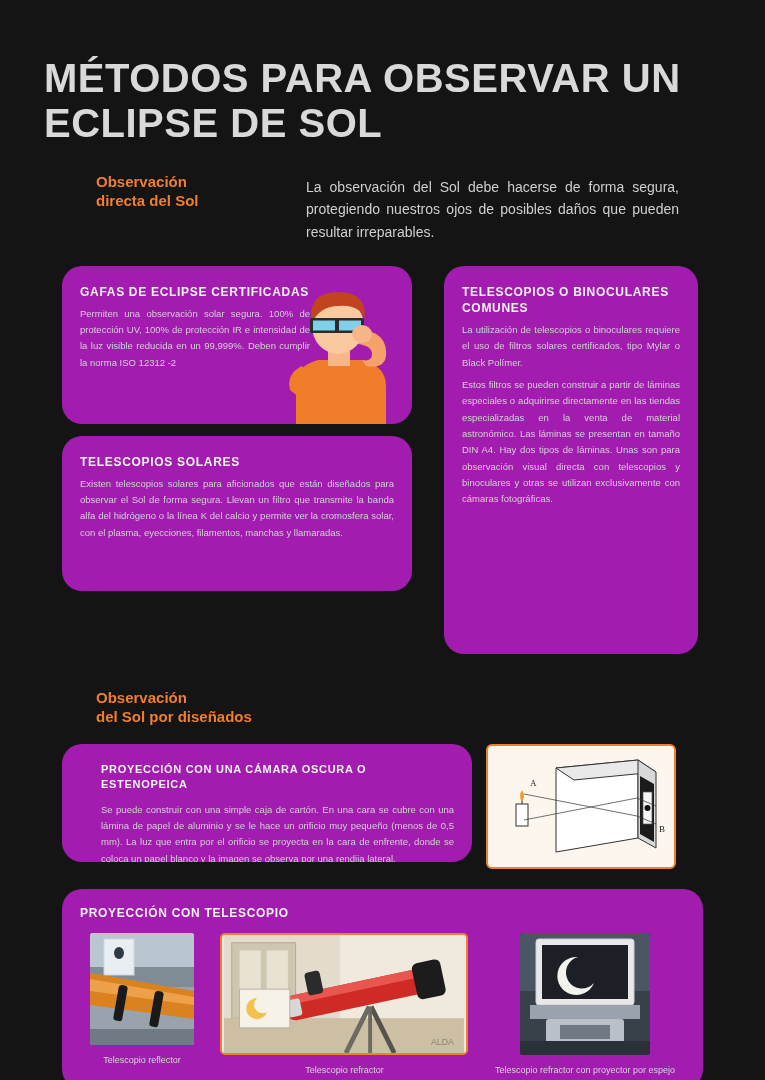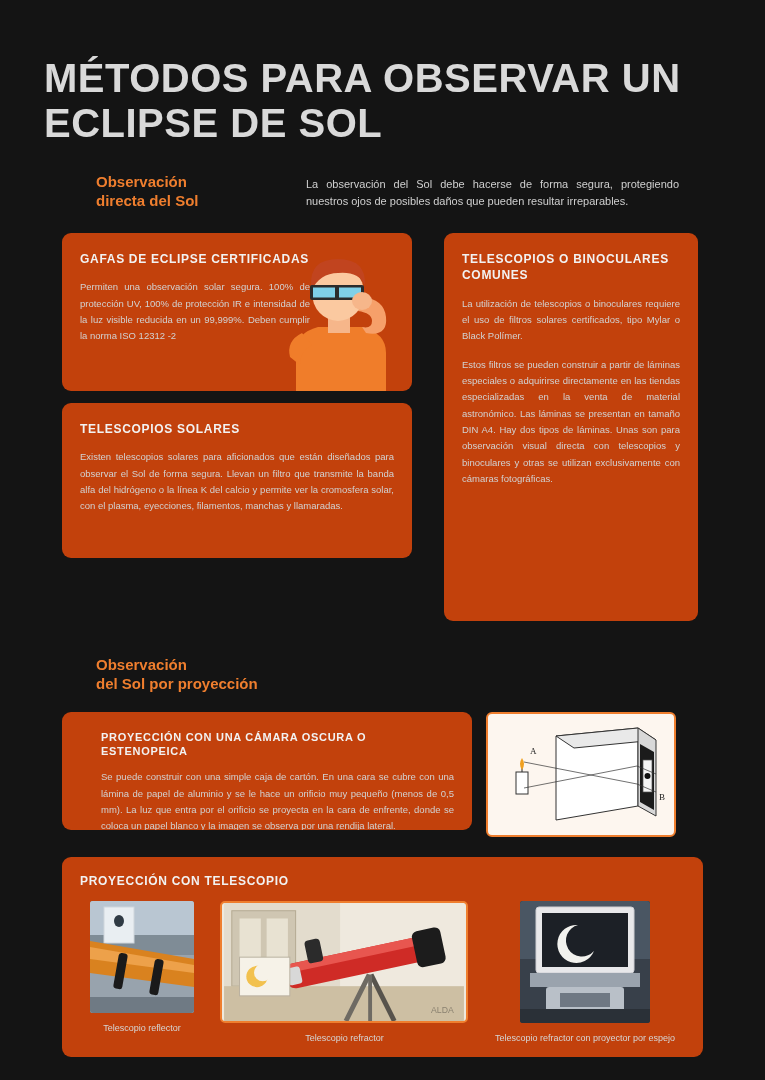--- a/index.html
+++ b/index.html
@@ -38,59 +38,59 @@
 
   
   .intro-row {
     display: flex;
     margin-top: 26px;
     gap: 26px;
   }
   .intro-head { width: 236px; padding-left: 52px; }
   .intro-text {
     flex: 1;
-    font-size: 11px;
+    font-size: 14px;
     line-height: 1.62;
     color: #cfcfcf;
     text-align: justify;
     padding-top: 4px;
     padding-right: 42px;
   }
 
   
   .cards-row {
     display: flex;
     gap: 32px;
     margin-top: 22px;
     padding-left: 18px;
     padding-right: 18px;
   }
   .col-left { width: 350px; }
   .col-right { width: 254px; }
 
   .card {
-    background: #c2410c;
-    border-radius: 9px;
+    background: #a21caf;
+    border-radius: 20px;
     padding: 18px 18px 16px 18px;
     position: relative;
     overflow: hidden;
   }
   .card h3 {
     font-size: 12px;
     font-weight: bold;
     letter-spacing: 0.7px;
     color: #f2f2f2;
     line-height: 1.35;
     text-transform: uppercase;
   }
   .card p {
     font-size: 9.5px;
     line-height: 1.72;
     color: #d2d2d2;
-    margin-top: 12px;
+    margin-top: 6px;
     text-align: justify;
   }
   .card.glasses { height: 158px; }
   .card.glasses p { width: 230px; }
   .card.solar-tel { margin-top: 12px; height: 155px; }
   .card.binoc { height: 388px; }
   .card.binoc p { text-align: justify; }
 
   
   .person {
@@ -214,21 +214,21 @@
         <h3>TELESCOPIOS O BINOCULARES COMUNES</h3>
         <p>La utilización de telescopios o binoculares requiere el uso de filtros solares certificados, tipo Mylar o Black Polímer.</p>
         <p>Estos filtros se pueden construir a partir de láminas especiales o adquirirse directamente en las tiendas especializadas en la venta de material astronómico. Las láminas se presentan en tamaño DIN A4. Hay dos tipos de láminas. Unas son para observación visual directa con telescopios y binoculares y otras se utilizan exclusivamente con cámaras fotográficas.</p>
       </div>
     </div>
   </div>
 
   <div class="proj-head">
     <div class="sec-head">
       <span>Observación</span><br>
-      <span>del Sol por proyección</span>
+      <span>del Sol por diseñados</span>
     </div>
   </div>
 
   <div class="proj-row">
     <div class="card camera">
       <h3>PROYECCIÓN CON UNA CÁMARA OSCURA O ESTENOPEICA</h3>
       <p>Se puede construir con una simple caja de cartón. En una cara se cubre con una lámina de papel de aluminio y se le hace un orificio muy pequeño (menos de 0,5 mm). La luz que entra por el orificio se proyecta en la cara de enfrente, donde se coloca un papel blanco y la imagen se observa por una rendija lateral.</p>
     </div>
 
     <div class="diagram-box">

